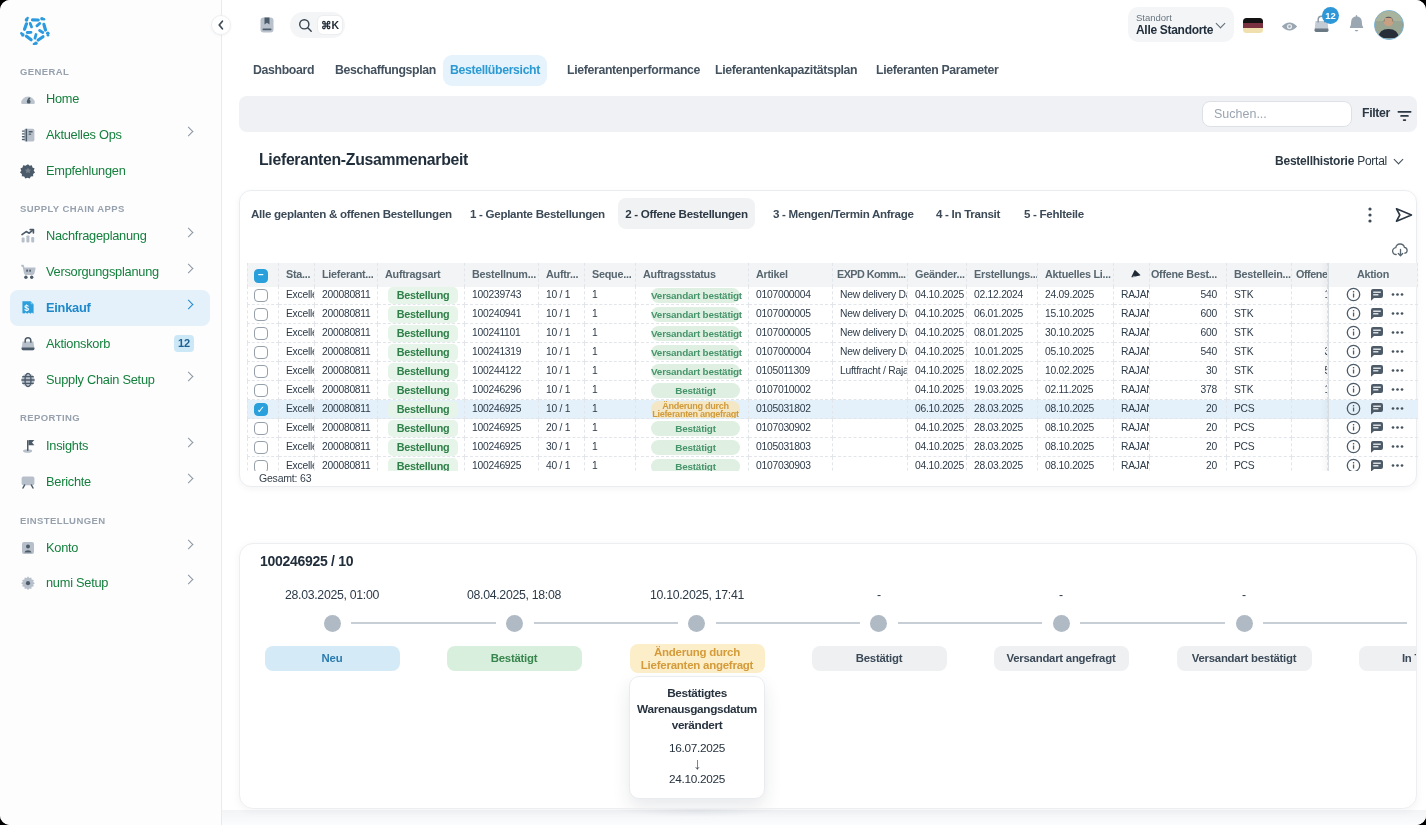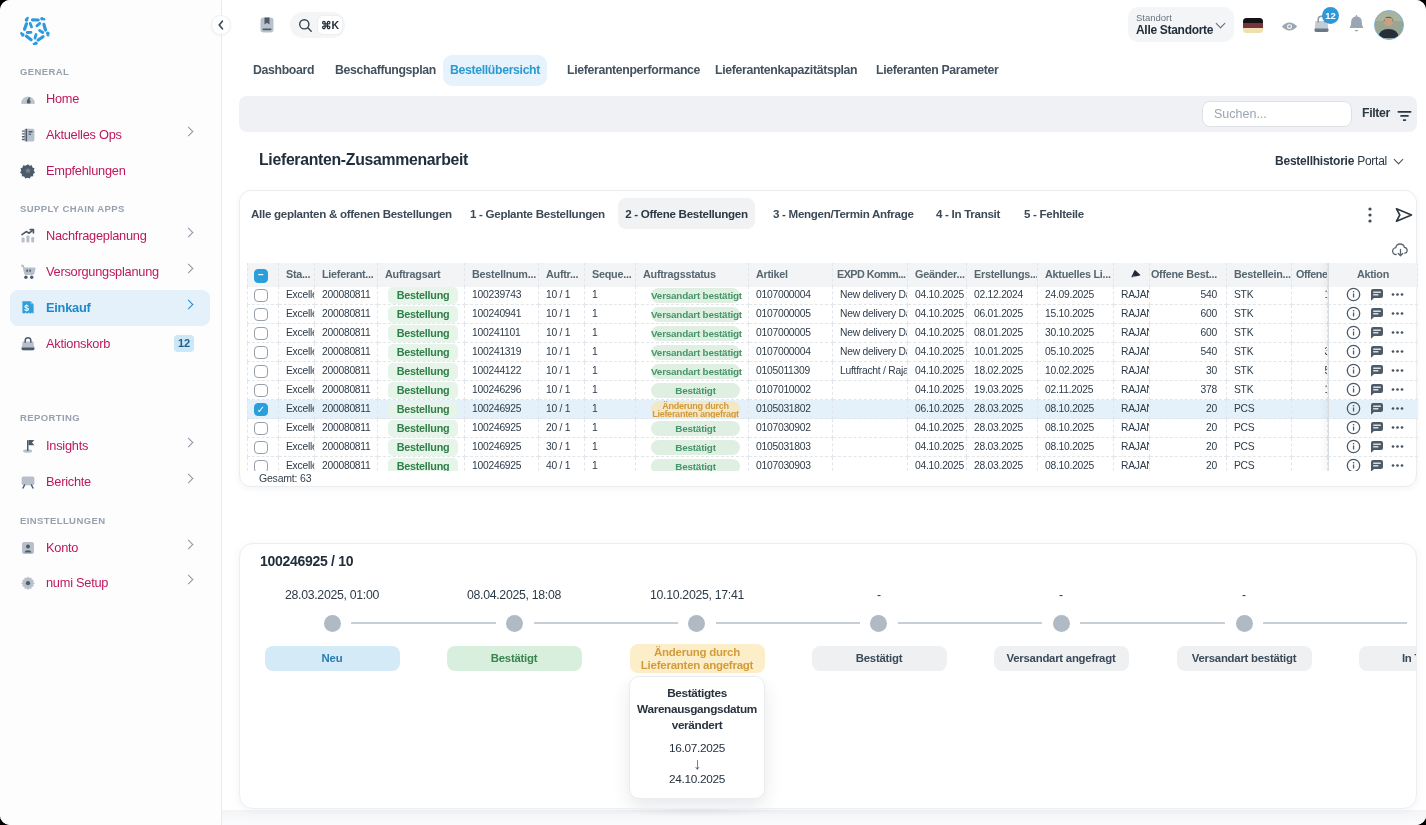--- a/index.html
+++ b/index.html
@@ -5,21 +5,21 @@
 * { margin:0; padding:0; box-sizing:border-box; }
 html,body { width:1426px; height:825px; background:#000; font-family:"Liberation Sans", sans-serif; overflow:hidden; -webkit-font-smoothing:antialiased; }
 .app { position:absolute; left:0; top:0; width:1426px; height:825px; border-radius:10px; overflow:hidden; background:#fff; }
 
 .side { position:absolute; left:0; top:0; width:222px; height:825px; background:#fdfdfe; border-right:1px solid #e8ebee; }
 .logo { position:absolute; left:20px; top:15px; width:30px; height:30px; }
 .collapse { position:absolute; left:211px; top:15px; width:20px; height:20px; border-radius:50%; background:#fff; border:1px solid #eceff2; box-shadow:0 1px 3px rgba(0,0,0,.05); z-index:5; }
 .slab { position:absolute; left:20px; font-size:9.5px; font-weight:bold; letter-spacing:.4px; color:#96a1ad; }
 .sitem { position:absolute; left:10px; width:200px; height:36px; border-radius:8px; }
 .sitem .ic { position:absolute; left:10px; top:10px; width:16px; height:16px; }
-.sitem .tx { position:absolute; left:36px; top:9.5px; font-size:12.8px; letter-spacing:-0.25px; color:#be185d; }
+.sitem .tx { position:absolute; left:36px; top:9.5px; font-size:12.8px; letter-spacing:-0.25px; color:#15803d; }
 .sitem .chev { position:absolute; right:18px; top:11px; width:7px; height:7px; border-top:1.6px solid #8b96a2; border-right:1.6px solid #8b96a2; transform:rotate(45deg); }
 .sitem.active { background:#e4f1fa; }
 .sitem.active .tx { color:#2089ca; font-weight:bold; }
 .sitem.active .chev { border-color:#2089ca; }
 .badge12 { position:absolute; right:16px; top:9px; width:20px; height:17px; background:#cce7f6; border-radius:4px; color:#1c5f90; font-size:11px; font-weight:bold; text-align:center; line-height:17px; }
 
 .main { position:absolute; left:222px; top:0; width:1204px; height:825px; background:#fff; }
 .greyband { position:absolute; left:0; top:810px; width:1204px; height:15px; background:linear-gradient(#f2f4f6,#fbfcfd); }
 .searchpill { position:absolute; left:68px; top:12px; width:55px; height:26px; background:#f4f5f6; border-radius:13px; }
 .cmdk { position:absolute; left:96px; top:16px; width:24px; height:18px; background:#fff; border-radius:5px; box-shadow:0 0 0 1px #eceef0; color:#1f2a36; font-size:10.5px; font-weight:bold; text-align:center; line-height:18px; }
@@ -730,20 +730,29 @@
   </div>
   <div class="sitem" style="top:326px">
     <div class="ic"><svg width="16" height="16" viewBox="0 0 16 16">
             <path d="M2.6 5.6 h10.8 l1 7 q0.2 1.6-1.4 1.6 h-10 q-1.6 0-1.4-1.6 Z" fill="#b7c0ca"></path>
             <path d="M5.2 6.8 v-2.2 a2.8 2.8 0 0 1 5.6 0 v2.2" stroke="#4c5b69" stroke-width="1.5" fill="none"></path>
             <path d="M1.7 11.6 h12.6 l0.1 1 q0.2 1.6-1.4 1.6 h-10 q-1.6 0-1.4-1.6 Z" fill="#4c5b69"></path>
           </svg></div>
     <div class="tx">Aktionskorb</div>
     <div class="badge12">12</div>
   </div>
+  <div class="sitem" style="top:362px">
+    <div class="ic"><svg width="16" height="16" viewBox="0 0 16 16">
+            <circle cx="8" cy="8" r="6.6" fill="#b7c0ca"></circle>
+            <ellipse cx="8" cy="8" rx="3" ry="6.6" fill="none" stroke="#4c5b69" stroke-width="1.4"></ellipse>
+            <path d="M1.4 8 h13.2 M2.3 4.6 h11.4 M2.3 11.4 h11.4" stroke="#4c5b69" stroke-width="1.3"></path>
+          </svg></div>
+    <div class="tx">Supply Chain Setup</div>
+    <div class="chev"></div>
+  </div>
   <div class="sitem" style="top:428px">
     <div class="ic"><svg width="16" height="16" viewBox="0 0 16 16">
             <ellipse cx="7.6" cy="13" rx="4.6" ry="1.8" fill="#b7c0ca"></ellipse>
             <rect x="7" y="2" width="1.5" height="11" rx="0.7" fill="#4c5b69"></rect>
             <path d="M8.5 2 h5.9 l-2.4 2.6 2.4 2.6 h-5.9 Z" fill="#4c5b69"></path>
           </svg></div>
     <div class="tx">Insights</div>
     <div class="chev"></div>
   </div>
   <div class="sitem" style="top:464px">

